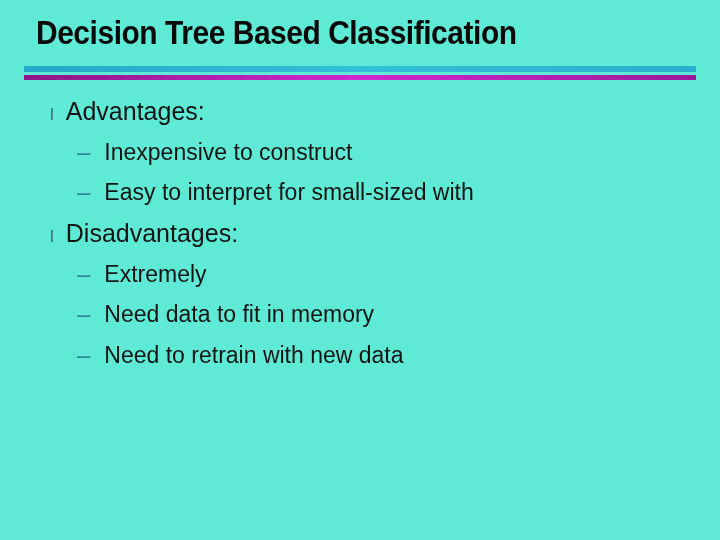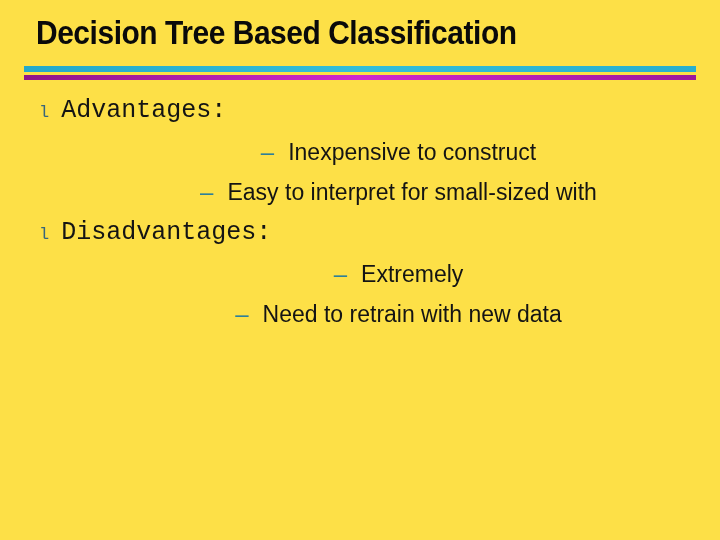--- a/index.html
+++ b/index.html
@@ -4,21 +4,21 @@
 <style>
   html, body {
     margin: 0;
     padding: 0;
     background: #ffffff;
   }
   .slide {
     position: relative;
     width: 720px;
     height: 540px;
-    background: #fde047;
+    background: #5eead4;
     overflow: hidden;
     font-family: "Liberation Sans", sans-serif;
   }
   .title {
     position: absolute;
     left: 36px;
     top: 13px;
     font-size: 34px;
     font-weight: 700;
     color: #0a0a0a;
@@ -47,22 +47,22 @@
     position: absolute;
     top: 91px;
     left: 0;
     right: 0;
   }
   .row {
     height: 40.65px;
     line-height: 40.65px;
     white-space: nowrap;
   }
-  .row.l1 { padding-left: 39px; font-family: Liberation Mono, monospace; }
-  .row.l2 { padding-left: 77px; text-align: center; }
+  .row.l1 { padding-left: 50px; }
+  .row.l2 { padding-left: 77px; }
   .glyph {
     display: inline-block;
     color: #31798e;
   }
   .g1 {
     font-size: 17px;
     color: #38667a;
   }
   .g2 {
     font-size: 24px;
@@ -103,19 +103,22 @@
 
     <div class="row l1">
       <span class="glyph g1">l</span><span class="txt t1">Disadvantages:</span>
     </div>
 
 
     <div class="row l2">
       <span class="glyph g2">–</span><span class="txt t2">Extremely</span>
     </div>
 
+    <div class="row l2">
+      <span class="glyph g2">–</span><span class="txt t2">Need data to fit in memory</span>
+    </div>
 
     <div class="row l2">
       <span class="glyph g2">–</span><span class="txt t2">Need to retrain with new data</span>
     </div>
 
   </div>
 </div>
 
 </body></html>

